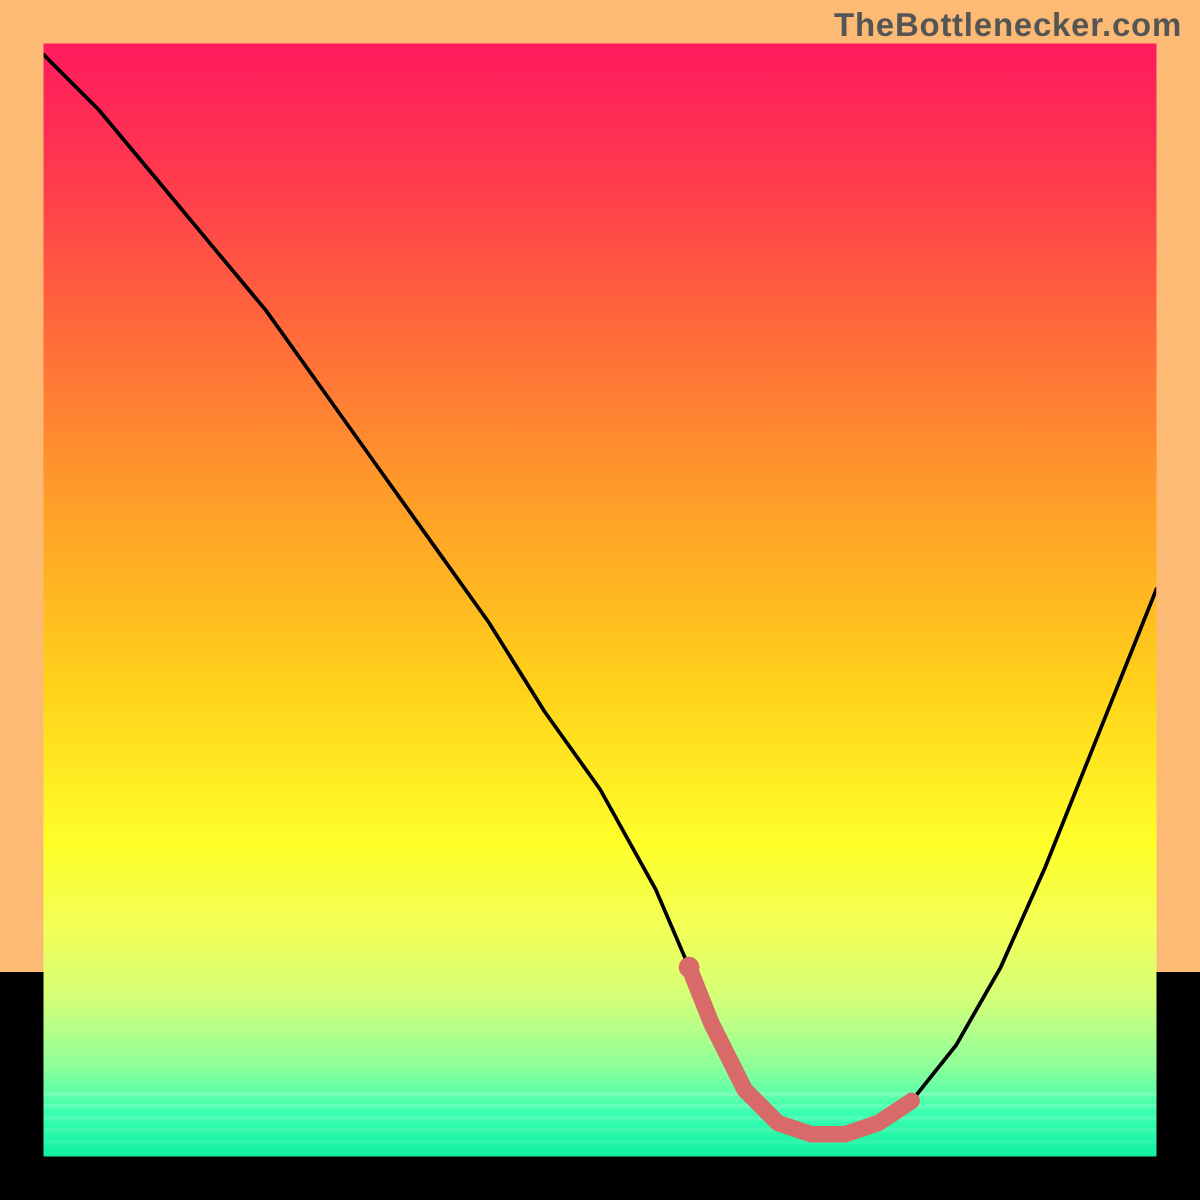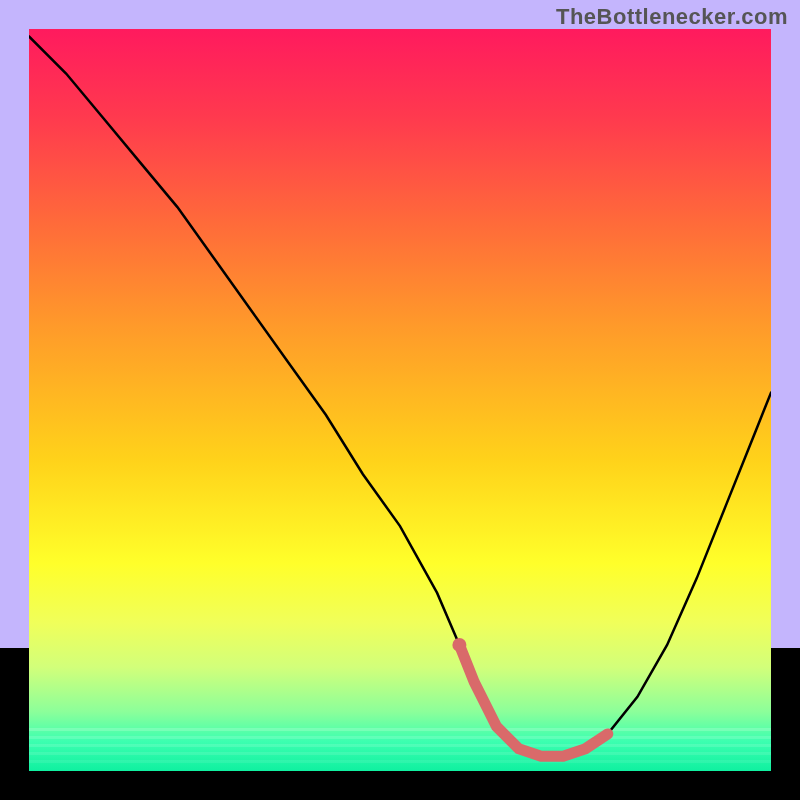--- a/index.html
+++ b/index.html
@@ -8,21 +8,21 @@
     width: 800px;
     height: 800px;
     background: #000;
     font-family: Arial, Helvetica, sans-serif;
     overflow: hidden;
   }
   .frame {
     position: relative;
     width: 800px;
     height: 648px;
-    background: #c4b5fd;
+    background: #fdba74;
   }
   .watermark {
     position: absolute;
     top: 4px;
     right: 12px;
     color: #555;
     font-size: 22px;
     font-weight: 600;
     letter-spacing: 0.5px;
     z-index: 10;

